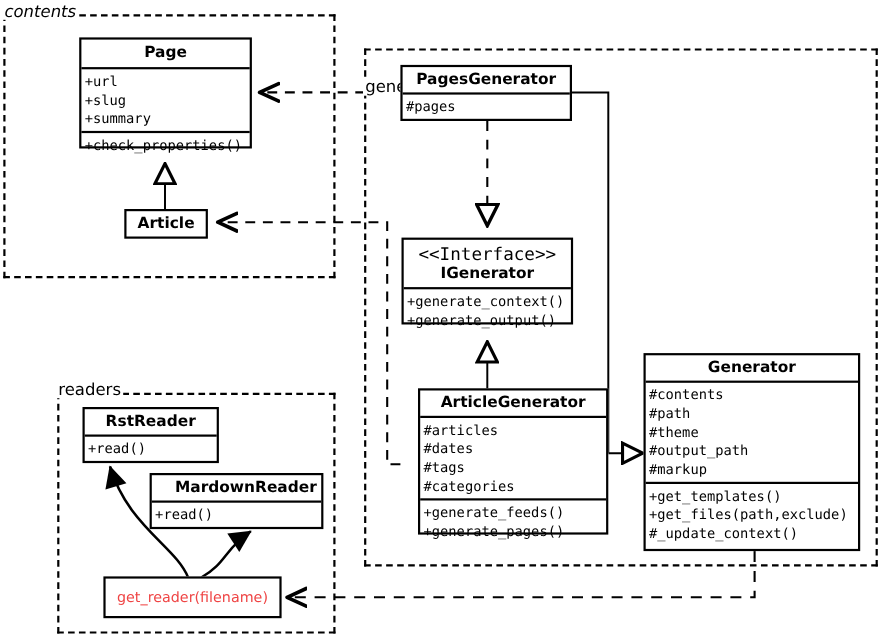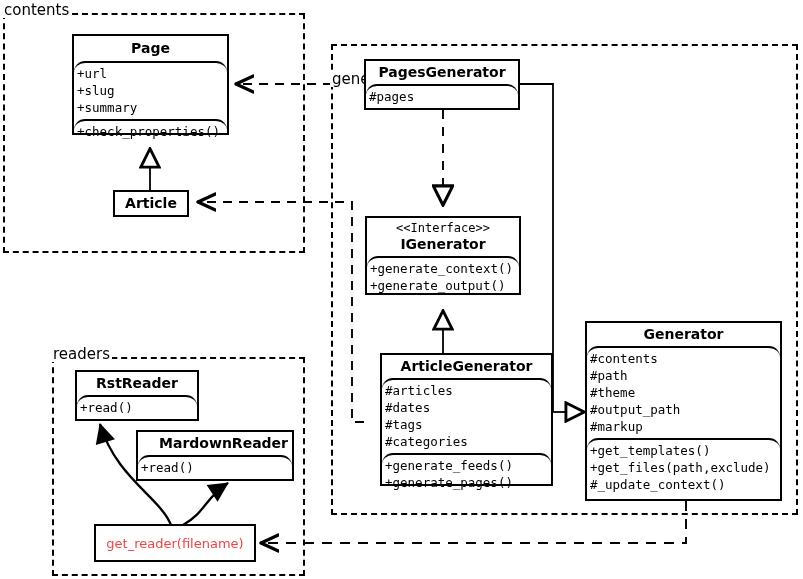--- a/index.html
+++ b/index.html
@@ -7,25 +7,25 @@
   #canvas{position:relative;width:803px;height:579px;overflow:hidden;background:#fff;}
 
   
   .pkg{position:absolute;box-sizing:border-box;background:transparent;}
   .pkg-border{position:absolute;inset:0;border:2px dashed #000;}
   .pkg-label{position:absolute;font-family:"DejaVu Sans",sans-serif;font-size:15px;
              color:#000;background:#fff;padding:0 2px;white-space:nowrap;line-height:1;}
 
   
   .cls{position:absolute;box-sizing:border-box;border:2px solid #000;background:#fff;}
-  .cls .sec{box-sizing:border-box;border-radius:11px;}
+  .cls .sec{box-sizing:border-box;}
   .cls .sec + .sec{border-top:2px solid #000;}
   .cls .title{font-family:"DejaVu Sans",sans-serif;font-weight:bold;font-size:14px;
               text-align:center;color:#000;padding:4px 4px 5px 4px;line-height:1.15;}
-  .cls .stereo{font-family:"DejaVu Sans Mono",monospace;font-weight:normal;font-size:12px;
+  .cls .stereo{font-family:"DejaVu Sans Mono",monospace;font-weight:normal;font-size:16px;
                display:block;text-align:center;line-height:1.2;padding-bottom:1px;}
   .cls .members{font-family:"DejaVu Sans Mono",monospace;font-size:12.5px;color:#000;
                 padding:2px 20px 3px 3px;line-height:1.36;}
   .cls .members div{white-space:nowrap;}
   .cls.plain{display:flex;align-items:center;justify-content:center;}
   .cls.plain .fn{font-family:"DejaVu Sans",sans-serif;font-size:13px;color:#ef4444;}
 
   
   #wires{position:absolute;left:0;top:0;width:803px;height:579px;pointer-events:none;}
 </style>
@@ -79,21 +79,21 @@
 
     <g>
       <path d="M171,525 C160,497 116,478 100,424" fill="none" stroke="#000" stroke-width="2.3" marker-end="url(#solidArrow)"></path>
     </g>
 
     <g>
       <path d="M183,525 C205,513 205,498 228,483" fill="none" stroke="#000" stroke-width="2.3" marker-end="url(#solidArrow)"></path>
     </g>
   </svg>
 
-  <div class="pkg" style="left:3px;top:13px;width:302px;height:240px;">
+  <div class="pkg" style="left:3px;top:13px;width:302px;height:240px;font-style:italic;">
     <div class="pkg-border"></div>
     <div class="pkg-label" style="left:-1px;top:-10px;">contents</div>
   </div>
 
   <div class="pkg" style="left:331px;top:44px;width:467px;height:471px;">
     <div class="pkg-border"></div>
     <div class="pkg-label" style="left:-1px;top:-10px;margin-top:38px;">generators</div>
   </div>
 
   <div class="pkg" style="left:52px;top:357px;width:253px;height:219px;">

